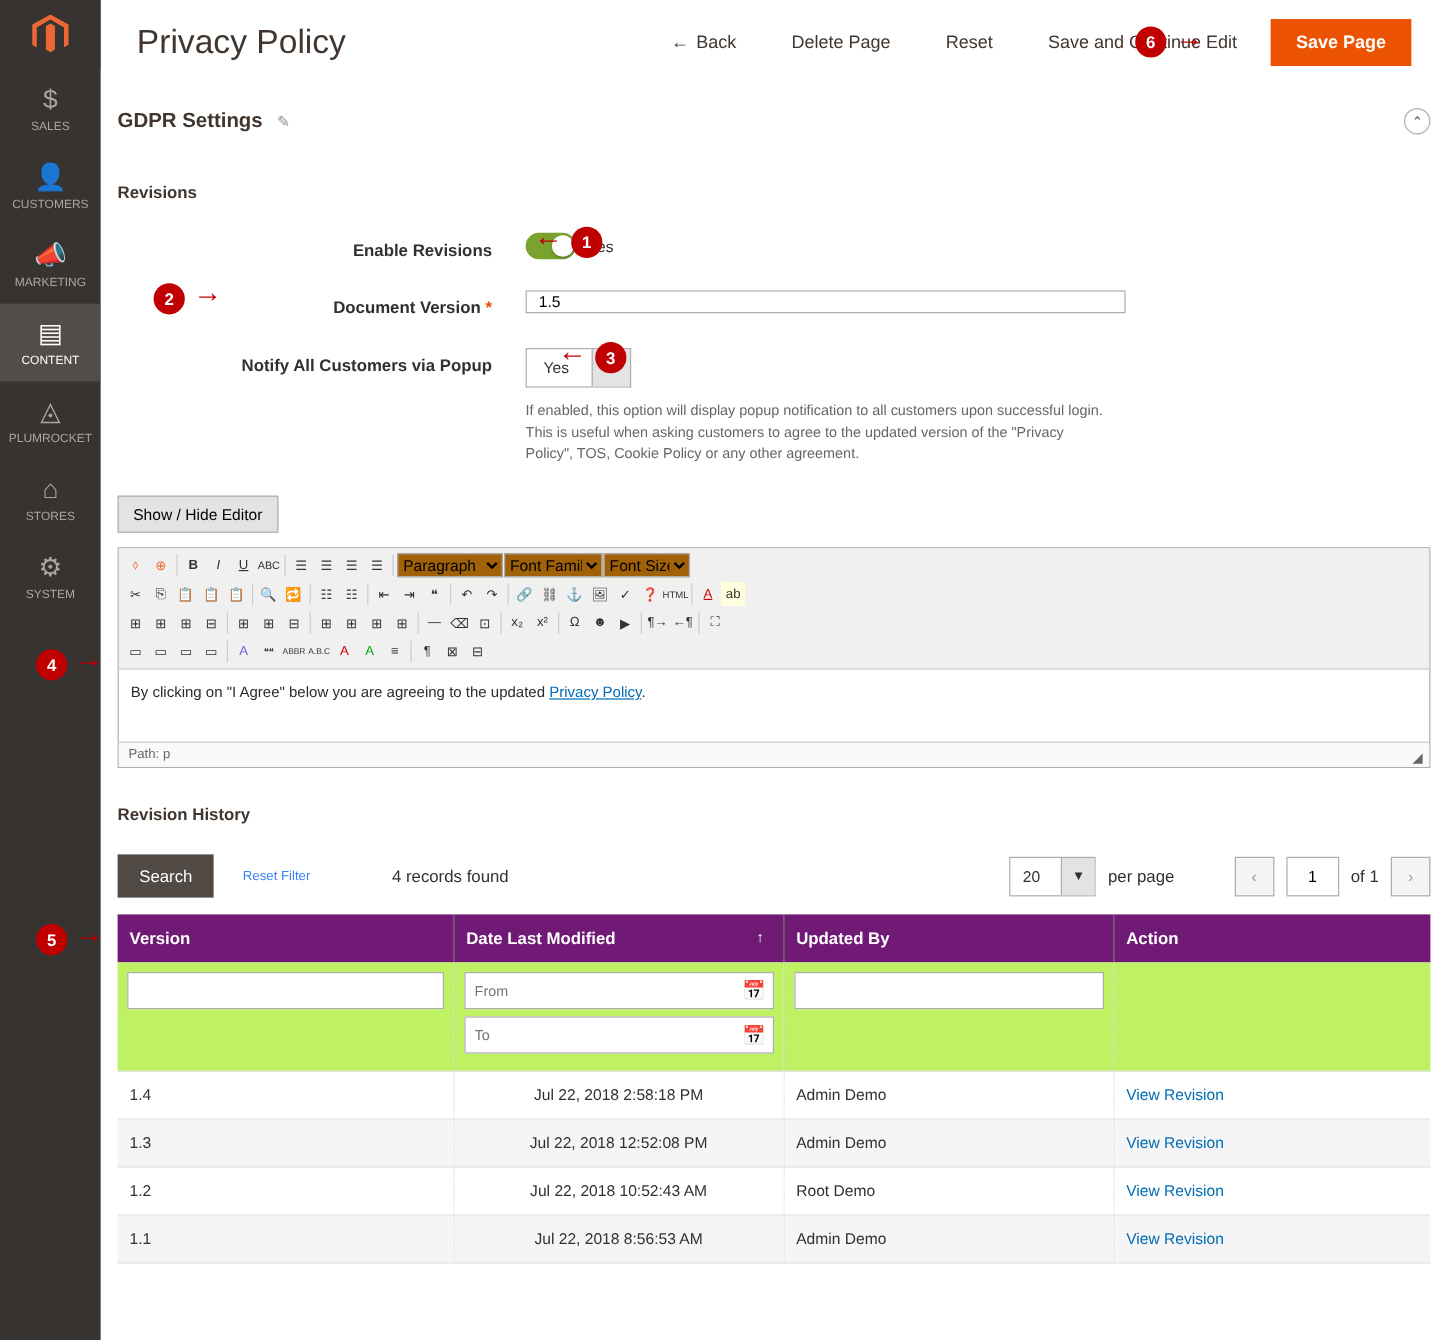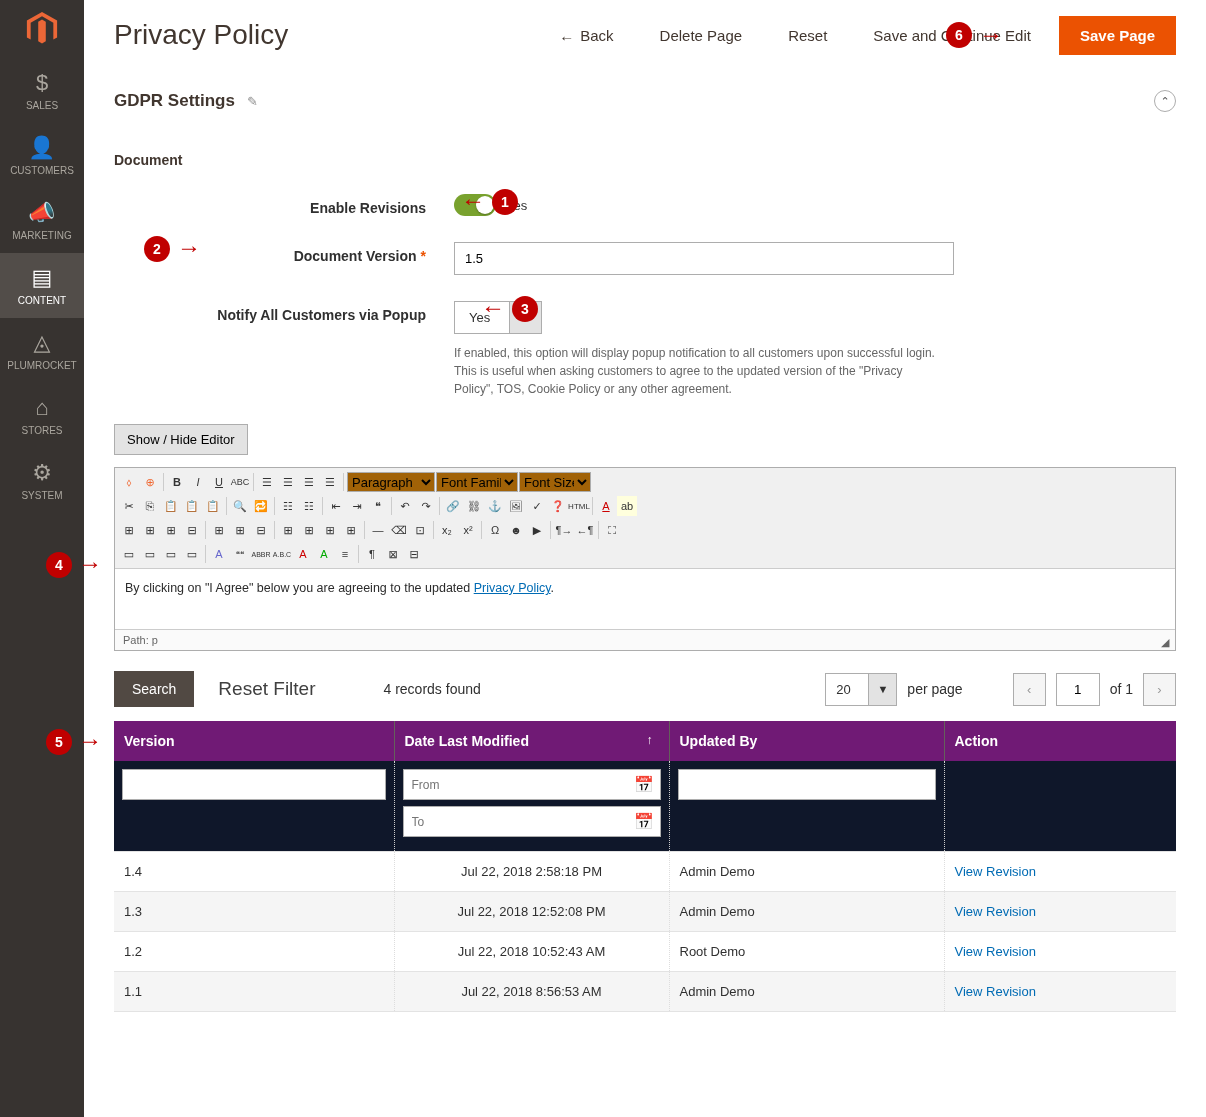--- a/index.html
+++ b/index.html
@@ -11,65 +11,65 @@
 .nav-item { display: flex; flex-direction: column; align-items: center; justify-content: center; height: 65px; color: #aaa69e; font-size: 10px; cursor: pointer; }
 .nav-item.active { background: #524d49; color: #fff; }
 .nav-item span.icon { font-size: 22px; margin-bottom: 4px; }
 .main { flex: 1; background: #fff; padding: 0 0 30px 0; }
 .header { display: flex; align-items: center; padding: 16px 30px 16px 30px; height: 70px; }
 .page-title { font-size: 28px; font-weight: 300; color: #41362f; flex: 0 0 auto; margin-right: auto; }
 .header-actions { display: flex; align-items: center; gap: 10px; }
 .btn-link { background: none; border: none; color: #41362f; font-size: 15px; padding: 8px 18px; cursor: pointer; }
 .btn-link-back { display:flex; align-items:center; gap:6px; }
 .btn-primary { background: #eb5202; border: 1px solid #eb5202; color: #fff; font-size: 15px; font-weight: 600; padding: 10px 20px; cursor: pointer; border-radius: 0; }
-.section { padding: 0 30px; }
+.section { padding: 0 14px; }
 .section-header { display: flex; align-items: center; padding: 10px 0; margin: 10px 0 30px 0; }
 .section-header h2 { font-size: 17px; font-weight: 700; color: #41362f; }
 .edit-icon { margin-left: 12px; color: #8f8f8f; cursor: pointer; }
 .collapse-toggle { margin-left: auto; width: 22px; height: 22px; border: 1px solid #adadad; border-radius: 50%; display:flex; align-items:center; justify-content:center; cursor:pointer; font-size:11px; color:#555; }
 .subsection-title { font-size: 14px; font-weight: 700; color: #41362f; margin: 10px 0 26px 0; }
 .form-row { display: flex; align-items: flex-start; margin-bottom: 26px; }
 .form-label { width: 340px; text-align: right; padding-right: 28px; font-size: 14px; color: #303030; font-weight: 600; padding-top: 6px; }
 .form-label .req { color: #eb5202; margin-left: 4px; }
 .form-field { flex: 1; max-width: 500px; }
 .toggle-wrap { display:flex; align-items:center; gap:10px; }
 .toggle { width: 42px; height: 22px; background: #79a22e; border-radius: 12px; position: relative; cursor:pointer; }
 .toggle .knob { width: 18px; height: 18px; background: #fff; border-radius: 50%; position: absolute; top:2px; right:2px; box-shadow: 0 1px 2px rgba(0,0,0,0.3); }
-.text-input { width: 100%; height: 33px; border:1px solid #adadad; padding: 0 10px; font-size:13px; }
+.text-input { width: 100%; height: 19px; border:1px solid #adadad; padding: 0 10px; font-size:13px; }
 .select-wrap { display: inline-flex; border:1px solid #adadad; height:33px; }
 .select-wrap .sel-val { padding: 8px 14px; width: 54px; }
 .select-wrap .sel-arrow { background:#e3e3e3; border-left:1px solid #adadad; padding: 8px 10px; font-size:11px; }
 .help-text { font-size: 12px; color: #666; max-width: 490px; margin-top: 10px; line-height:1.5; }
 .toggle-btn { background:#e3e3e3; border:1px solid #adadad; padding:7px 12px; font-size:13px; cursor:pointer; margin-bottom:12px; }
 .editor-box { border:1px solid #adadad; }
 .editor-toolbar { background:#f0f0f0; padding:2px; border-bottom:1px solid #ccc; }
 .editor-toolbar .tb-row { display:flex; align-items:center; gap:1px; flex-wrap:nowrap; padding:1px 2px; height:24px; }
 .tb-btn { width:20px; height:20px; display:inline-flex; align-items:center; justify-content:center; font-size:11px; color:#333; cursor:pointer; border:1px solid transparent; background:#f0f0f0; }
 .tb-sep { width:1px; height:18px; background:#ccc; margin:0 2px; display:inline-block; }
 .tb-select { height:20px; font-size:13px; border:1px solid #adadad; background:#a16207; }
 .editor-content { padding: 12px 10px; font-size:12.5px; min-height:60px; }
 .editor-content p { margin-bottom: 8px; color:#2b2b2b; }
 .editor-content a { color:#006bb4; text-decoration:underline; }
 .editor-path { padding: 4px 8px; font-size:11px; color:#666; border-top:1px solid #ccc; background:#fafafa; position:relative; }
 .resize-handle { position:absolute; right:0; bottom:0; width:14px; height:14px; cursor:se-resize; }
 .grid-controls { display:flex; align-items:center; margin: 20px 0 14px 0; }
 .btn-search { background:#514943; color:#fff; border:none; padding:10px 18px; font-size:14px; cursor:pointer; }
-.link-reset { color:#404040; font-size:19px; margin-left:24px; cursor:pointer; }
+.link-reset { color:#3b82f6; font-size:11px; margin-left:24px; cursor:pointer; }
 .records-found { margin-left:68px; font-size:14px; }
 .pager { margin-left:auto; display:flex; align-items:center; gap:10px; }
 .pager .sel { border:1px solid #adadad; display:flex; height:33px; }
 .pager .sel .v { width:42px; display:flex; align-items:center; padding-left:10px; }
 .pager .sel .a { background:#e3e3e3; border-left:1px solid #adadad; width:28px; display:flex; align-items:center; justify-content:center; font-size:11px; }
 .pager .pg-btn { width:33px; height:33px; border:1px solid #adadad; background:#f5f5f5; display:flex; align-items:center; justify-content:center; cursor:pointer; color:#999; }
 .pager .pg-input { width:44px; height:33px; border:1px solid #adadad; text-align:center; }
 .pager .lbl { font-size:14px; }
 table.grid { width:100%; border-collapse:collapse; }
 table.grid thead th { background:#701a75; color:#fff; text-align:left; padding:12px 10px; font-size:14px; font-weight:600; border-right:1px solid #65605b; }
 table.grid thead th:last-child { border-right:none; }
-table.grid .filter-row td { background:#0f172a; padding:8px; border-right:1px dotted #ccc; vertical-align:top; }
+table.grid .filter-row td { background:#bef264; padding:8px; border-right:1px dotted #ccc; vertical-align:top; }
 table.grid .filter-row td:last-child { border-right:none; }
 .filter-input { width:100%; height:31px; border:1px solid #adadad; padding:0 8px; font-size:12px; color:#666; }
 .date-input-wrap { position:relative; margin-bottom:6px; }
 .date-input-wrap .cal { position:absolute; right:6px; top:6px; font-size:16px; color:#666; }
 table.grid tbody tr td { padding:12px 10px; font-size:13px; border-bottom:1px solid #e3e3e3; border-right:1px dotted #ddd; }
 table.grid tbody tr td:last-child { border-right:none; }
 table.grid tbody tr.even td { background:#f5f5f5; }
 table.grid tbody tr td.center { text-align:center; }
 .link-view { color:#006bb4; cursor:pointer; }
 .sort-arrow { float:right; margin-right:6px; font-size:12px; }
@@ -135,21 +135,21 @@
       <div class="badge-arrow" style="left:895px; top:18px;">→</div>
     </div>
 
     <div class="section">
       <div class="section-header">
         <h2>GDPR Settings</h2>
         <span class="edit-icon">✎</span>
         <span class="collapse-toggle">⌃</span>
       </div>
 
-      <div class="subsection-title">Document</div>
+      <div class="subsection-title">Revisions</div>
 
       <div class="form-row pos-rel">
         <div class="form-label">Enable Revisions</div>
         <div class="form-field toggle-wrap">
           <div class="toggle">
               <div class="knob"></div>
             </div>
           <span>Yes</span>
         </div>
         <div class="badge" style="left:378px; top:-5px;">1</div>
@@ -295,20 +295,21 @@
           <div class="editor-content">
             <p><span>By clicking on "I Agree" below you are agreeing to the updated </span><a>Privacy Policy</a>.</p>
           </div>
           <div class="editor-path">
             <span>Path: p</span>
             <span class="resize-handle">◢</span>
           </div>
         </div>
       </div>
 
+      <div class="subsection-title" style="margin-top:30px;">Revision History</div>
 
       <div class="grid-controls">
         <button class="btn-search">Search</button>
         <span class="link-reset">Reset Filter</span>
         <span class="records-found">4 records found</span>
         <div class="pager">
           <div class="sel">
             <div class="v">20</div>
             <div class="a">▼</div>
           </div>

